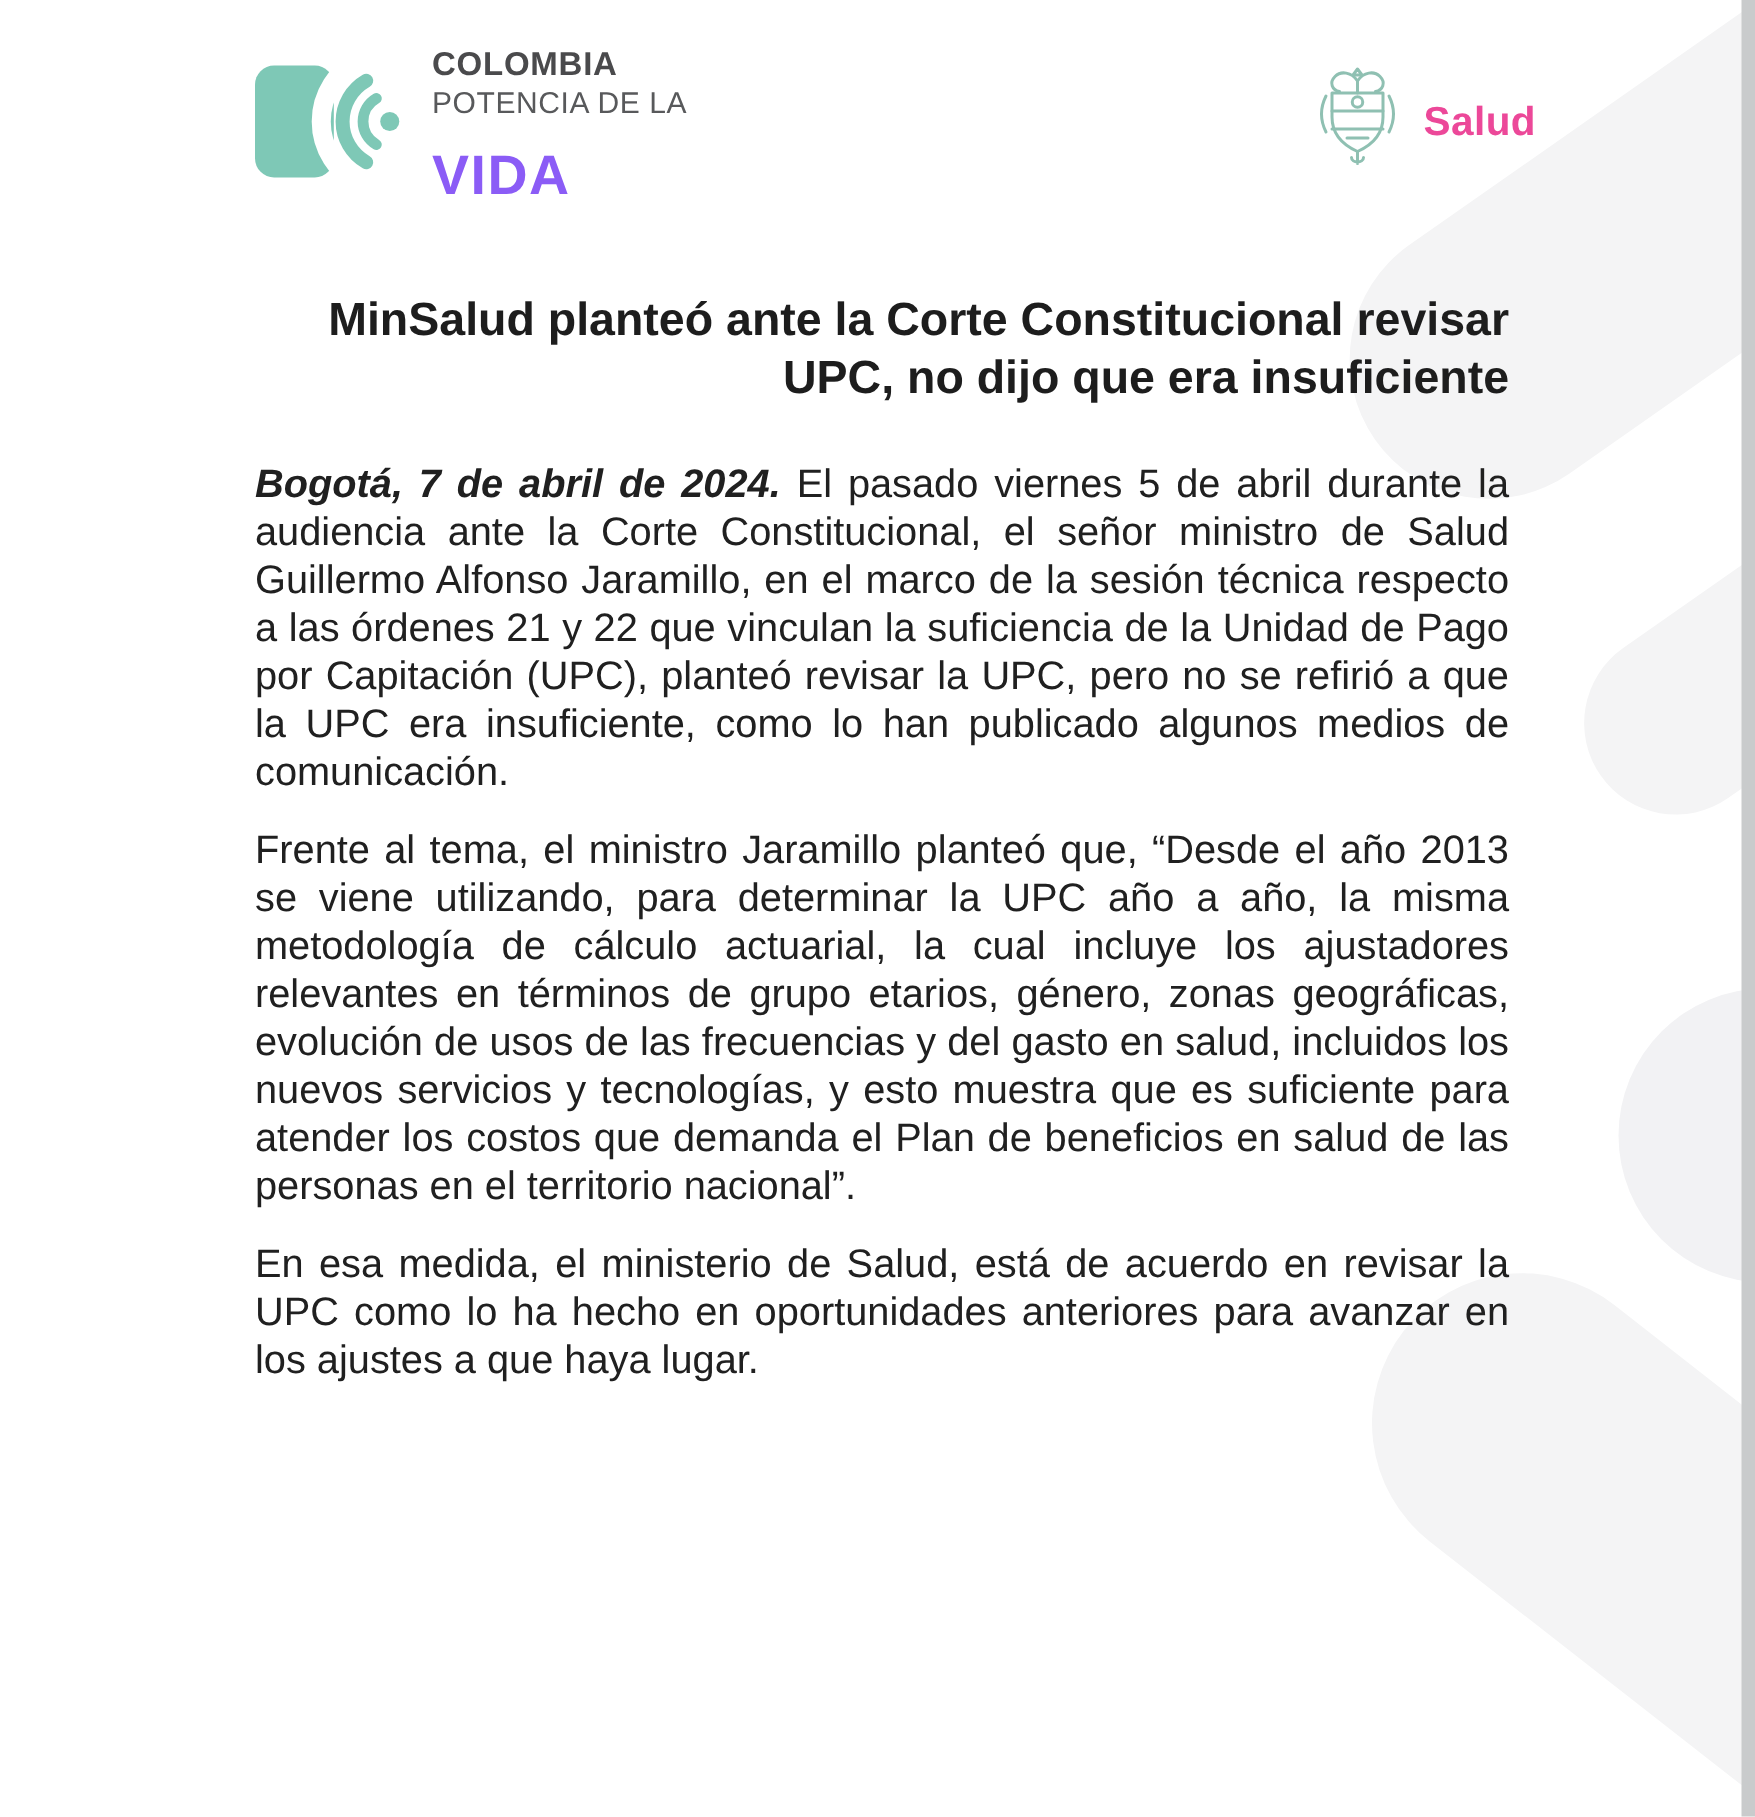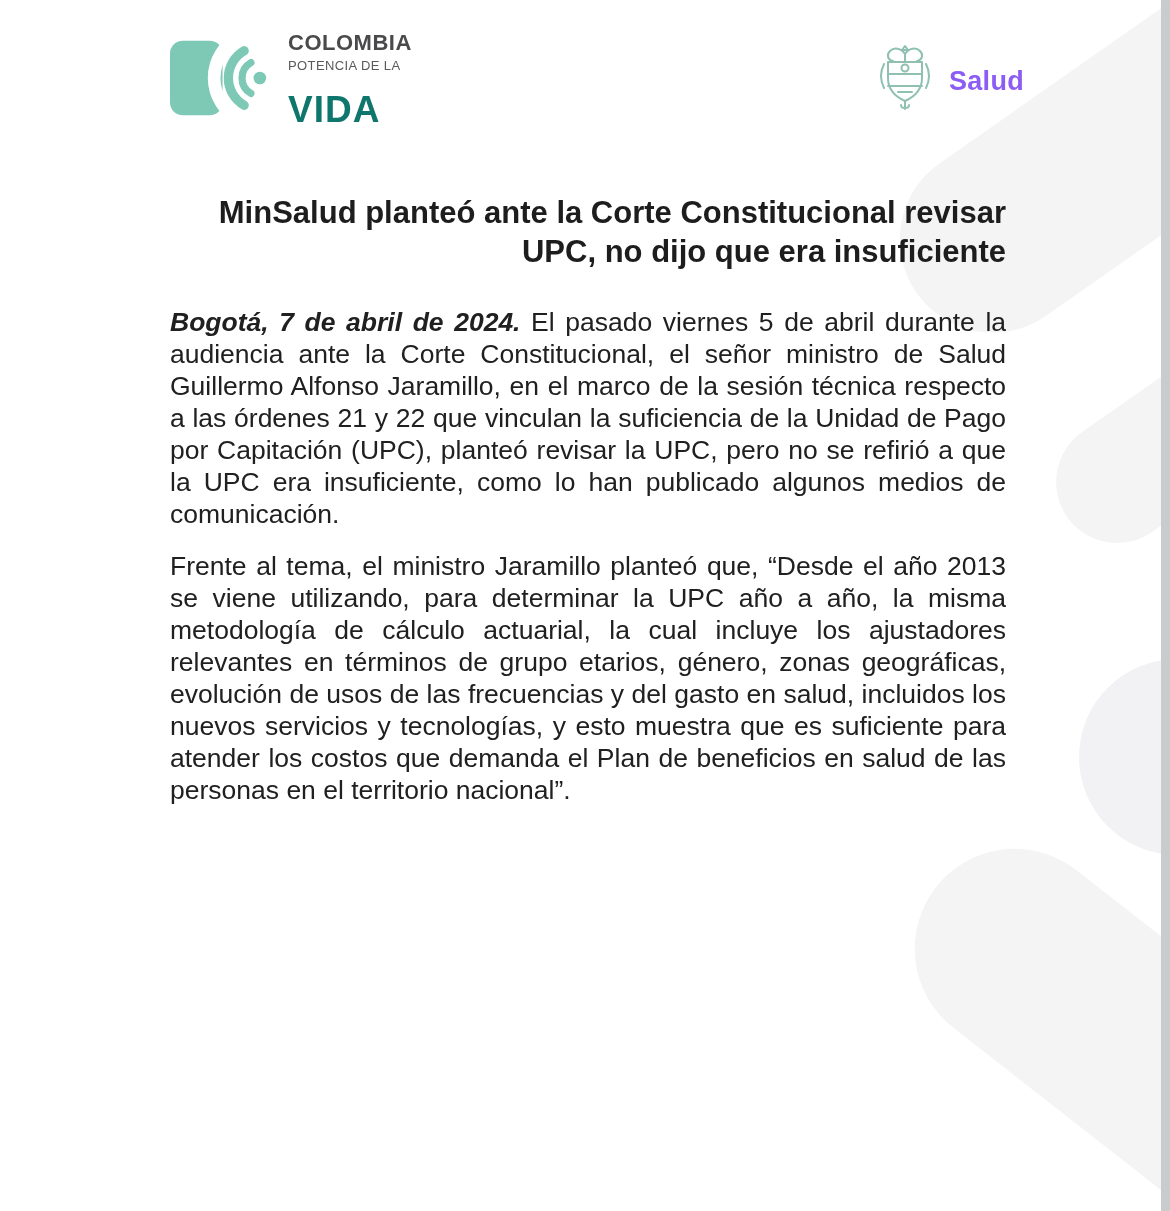--- a/index.html
+++ b/index.html
@@ -18,27 +18,27 @@
     position:absolute;right:0;top:0;width:9px;height:1211px;
     background:#c9cbcc;z-index:5;
   }
   
   .brand{
     position:absolute;left:170px;top:32px;z-index:2;
     display:flex;align-items:center;gap:18px;
   }
   .brand-text{display:flex;flex-direction:column;line-height:1;}
   .brand-line1{font-size:22px;font-weight:bold;letter-spacing:.5px;color:#4a4a4c;}
-  .brand-line2{font-size:13px;font-weight:500;letter-spacing:.4px;color:#58595b;margin-top:5px;}
-  .brand-line3{font-size:37px;font-weight:bold;letter-spacing:1px;color:#0f766e;margin-top:19px;}
+  .brand-line2{font-size:20px;font-weight:500;letter-spacing:.4px;color:#58595b;margin-top:5px;}
+  .brand-line3{font-size:37px;font-weight:bold;letter-spacing:1px;color:#8b5cf6;margin-top:19px;}
   .ministry{
     position:absolute;left:876px;top:42px;z-index:2;
     display:flex;align-items:center;gap:15px;
   }
-  .ministry-label{font-size:27px;font-weight:bold;color:#8b5cf6;letter-spacing:.3px;}
+  .ministry-label{font-size:27px;font-weight:bold;color:#ec4899;letter-spacing:.3px;}
   
   .doc-title{
     position:absolute;left:170px;top:172px;width:836px;z-index:2;
     text-align:right;font-size:31px;font-weight:bold;line-height:39px;
     color:#1d1d1d;
   }
   
   .doc-body{
     position:absolute;left:170px;top:306px;width:836px;z-index:2;
     font-size:26.5px;line-height:32px;text-align:justify;color:#202020;
@@ -100,14 +100,15 @@
 </div>
 
 <h1 class="doc-title">MinSalud planteó ante la Corte Constitucional revisar UPC, no dijo que era insuficiente</h1>
 
 <div class="doc-body">
   <p><strong class="lead">Bogotá, 7 de abril de 2024. </strong><span>El pasado viernes 5 de abril durante la audiencia ante la Corte Constitucional, el señor ministro de Salud Guillermo Alfonso Jaramillo, en el marco de la sesión técnica respecto a las órdenes 21 y 22 que vinculan la suficiencia de la Unidad de Pago por Capitación (UPC), planteó revisar la UPC, pero no se refirió a que la UPC era insuficiente, como lo han publicado algunos medios de comunicación.</span></p>
 
   <p><span>Frente al tema, el ministro Jaramillo planteó que, “Desde el año 2013 se viene utilizando, para determinar la UPC año a año, la misma metodología de cálculo actuarial, la cual incluye los ajustadores relevantes en términos de grupo etarios, género, zonas geográficas, evolución de usos de las frecuencias y del gasto en salud, incluidos los nuevos servicios y tecnologías, y esto muestra que es suficiente para atender los costos que demanda el Plan de beneficios en salud de las personas en el territorio nacional”.</span></p>
 
 
+  <p><span>En esa medida, el ministerio de Salud, está de acuerdo en revisar la UPC como lo ha hecho en oportunidades anteriores para avanzar en los ajustes a que haya lugar.</span></p>
 
 </div>
 
 </body></html>

